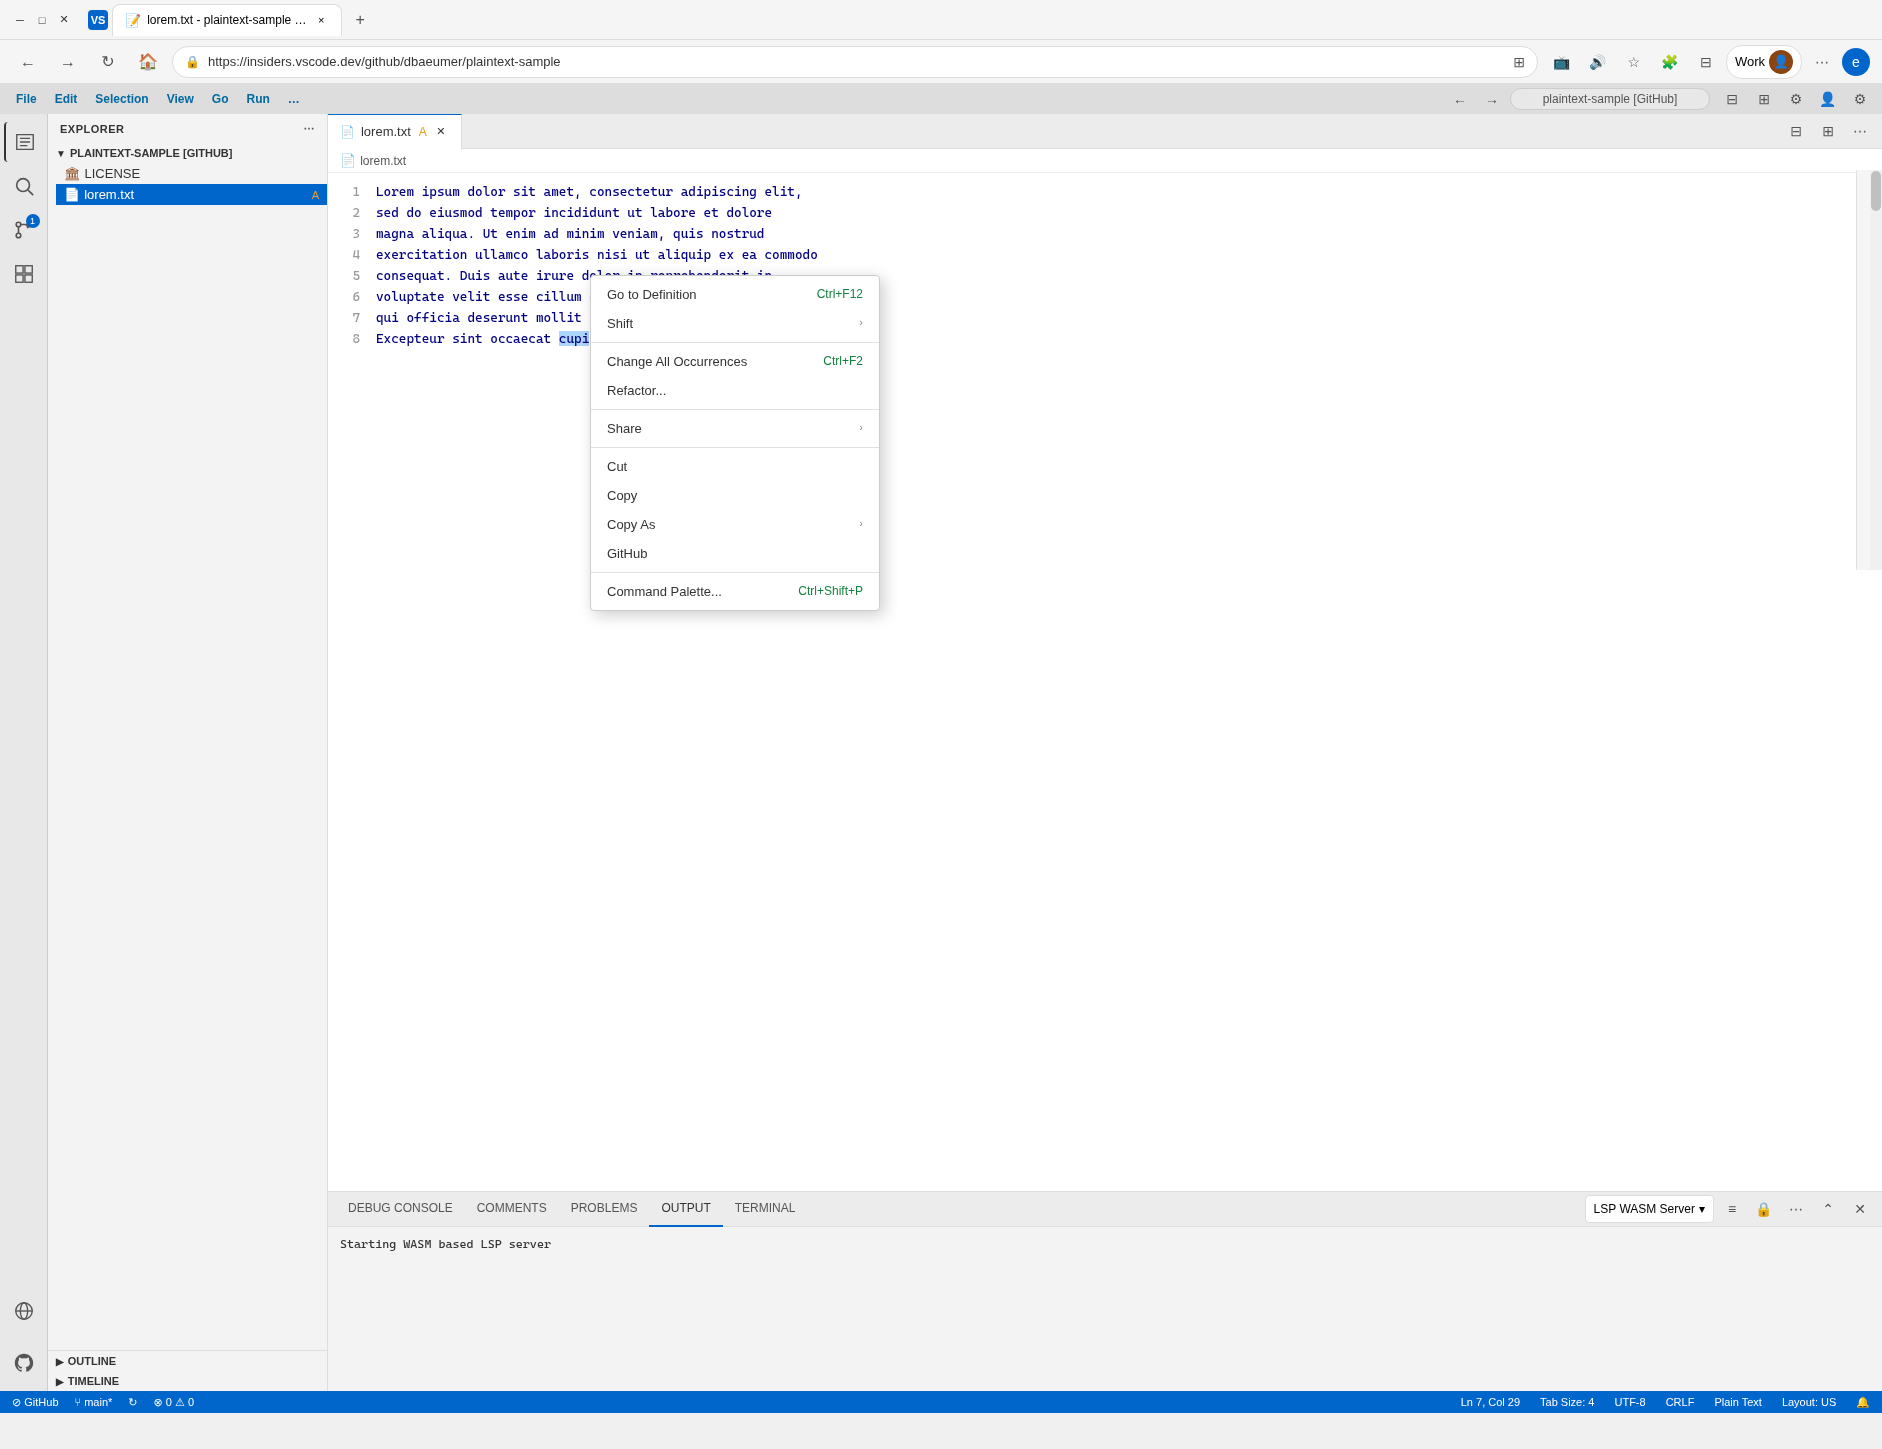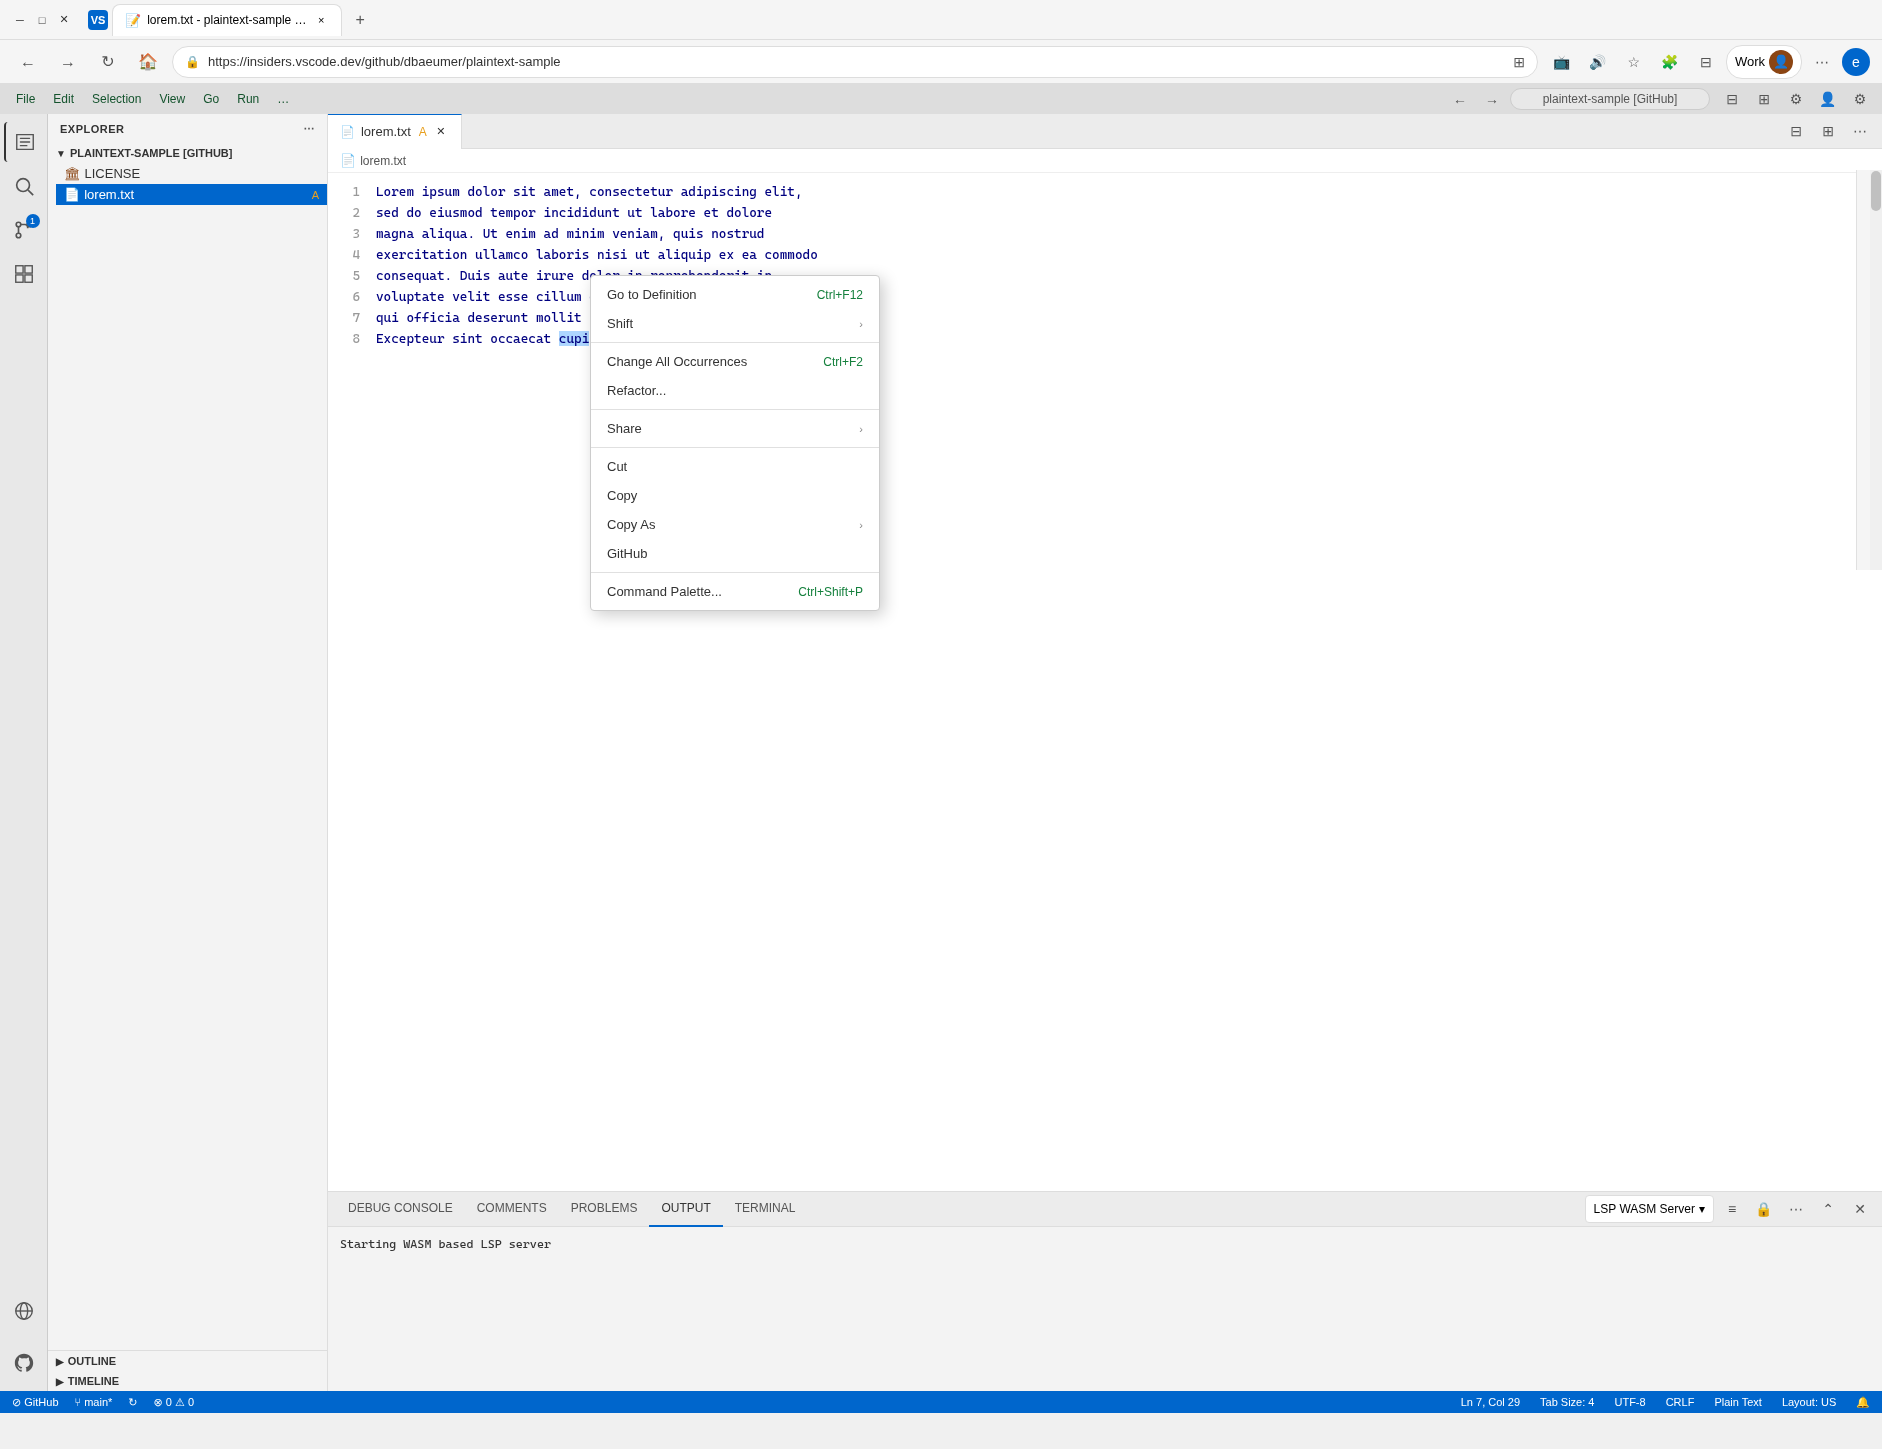--- a/index.html
+++ b/index.html
@@ -27,21 +27,21 @@
     .address-bar { flex: 1; height: 32px; background: white; border: 1px solid #ddd; border-radius: 16px; display: flex; align-items: center; padding: 0 12px; gap: 8px; font-size: 13px; }
     .address-text { flex: 1; color: #333; }
     .nav-actions { display: flex; gap: 4px; align-items: center; }
     .nav-action-btn { width: 32px; height: 32px; display: flex; align-items: center; justify-content: center; border-radius: 50%; cursor: pointer; font-size: 14px; color: #555; }
     .profile-btn { display: flex; align-items: center; gap: 4px; padding: 4px 8px; border-radius: 16px; cursor: pointer; font-size: 13px; border: 1px solid #ddd; background: white; }
     .profile-avatar { width: 24px; height: 24px; border-radius: 50%; background: #8B4513; display: flex; align-items: center; justify-content: center; color: white; font-size: 10px; overflow: hidden; }
 
     
     .vscode-container { display: flex; flex-direction: column; height: calc(1449px - 120px); background: #1e1e1e; }
     .vscode-menubar { display: flex; align-items: center; background: #dddddd; height: 30px; padding: 0 8px; gap: 2px; }
-    .menu-item { padding: 4px 8px; border-radius: 4px; cursor: pointer; font-size: 12px; color: #14532d; }
+    .menu-item { padding: 4px 8px; border-radius: 4px; cursor: pointer; font-size: 12px; color: #0369a1; font-weight: bold; }
 
     .vscode-body { display: flex; flex: 1; overflow: hidden; }
     .activity-bar { width: 48px; background: #e8e8e8; display: flex; flex-direction: column; align-items: center; padding-top: 8px; gap: 4px; border-right: 1px solid #ccc; }
     .activity-icon { width: 40px; height: 40px; display: flex; align-items: center; justify-content: center; border-radius: 4px; cursor: pointer; font-size: 20px; color: #555; position: relative; }
     .activity-icon.active { color: #333; border-left: 2px solid #333; }
     .badge { position: absolute; top: 4px; right: 4px; background: #0066cc; color: white; border-radius: 50%; width: 14px; height: 14px; font-size: 9px; display: flex; align-items: center; justify-content: center; }
 
     .sidebar { width: 280px; background: #f3f3f3; border-right: 1px solid #ddd; display: flex; flex-direction: column; }
     .sidebar-header { display: flex; align-items: center; justify-content: space-between; padding: 8px 12px; font-size: 11px; font-weight: 600; color: #333; text-transform: uppercase; letter-spacing: 0.5px; }
     .sidebar-more { cursor: pointer; color: #555; }
@@ -64,21 +64,21 @@
 
     .editor-breadcrumb { background: white; padding: 4px 12px; font-size: 12px; color: #555; border-bottom: 1px solid #eee; display: flex; align-items: center; gap: 4px; }
     .editor-content { flex: 1; overflow: hidden; display: flex; }
     .line-numbers { padding: 8px 0; background: white; min-width: 40px; text-align: right; padding-right: 8px; color: #999; font-family: 'Cascadia Code', 'Consolas', monospace; font-size: 13px; line-height: 21px; user-select: none; }
     .code-content { flex: 1; padding: 8px 0 8px 8px; font-family: 'Cascadia Code', 'Consolas', monospace; font-size: 13px; line-height: 21px; color: #000080; overflow: hidden; }
     .code-line { white-space: pre; line-height: 21px; }
     .code-line .highlight { background: #add6ff; }
 
     
     .context-menu { position: absolute; left: 590px; top: 275px; background: white; border: 1px solid #ccc; box-shadow: 4px 4px 16px rgba(0,0,0,0.2); border-radius: 4px; width: 290px; z-index: 1000; padding: 4px 0; }
-    .ctx-item { display: flex; align-items: center; justify-content: space-between; padding: 7px 16px; cursor: pointer; font-size: 13px; color: #333; }
+    .ctx-item { display: flex; justify-content: space-between; padding: 7px 16px; cursor: pointer; font-size: 13px; color: #333; }
     .ctx-item .shortcut { color: #15803d; font-size: 12px; }
     .ctx-item .arrow { font-size: 11px; color: #888; }
     .ctx-separator { height: 1px; background: #e0e0e0; margin: 4px 0; }
 
     
     .panel { background: #f3f3f3; border-top: 1px solid #ddd; height: 200px; display: flex; flex-direction: column; }
     .panel-tabs { display: flex; align-items: center; background: #ececec; height: 35px; border-bottom: 1px solid #ddd; padding: 0 8px; }
     .panel-tab { padding: 0 12px; height: 35px; display: flex; align-items: center; font-size: 12px; color: #555; cursor: pointer; border-bottom: 2px solid transparent; }
     .panel-tab.active { color: #333; border-bottom: 2px solid #0066cc; }
     .panel-actions { margin-left: auto; display: flex; gap: 4px; }

